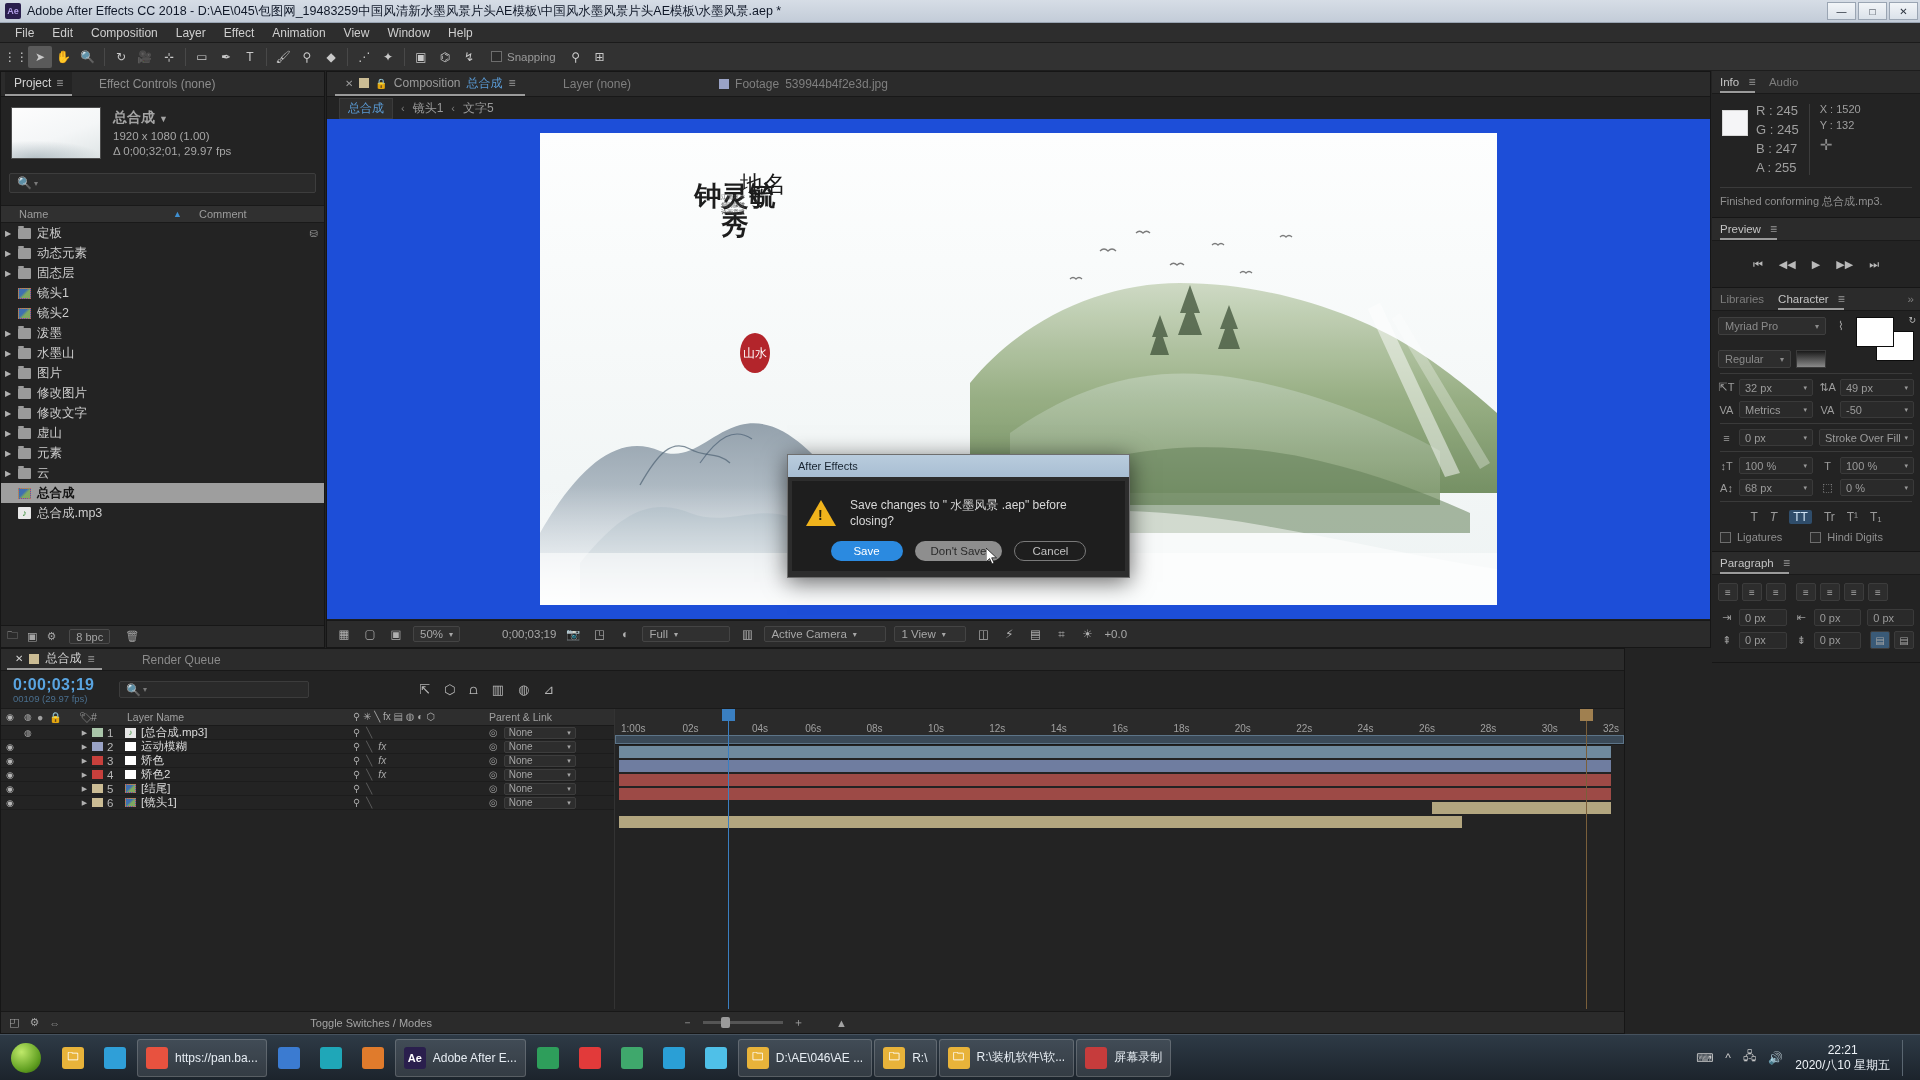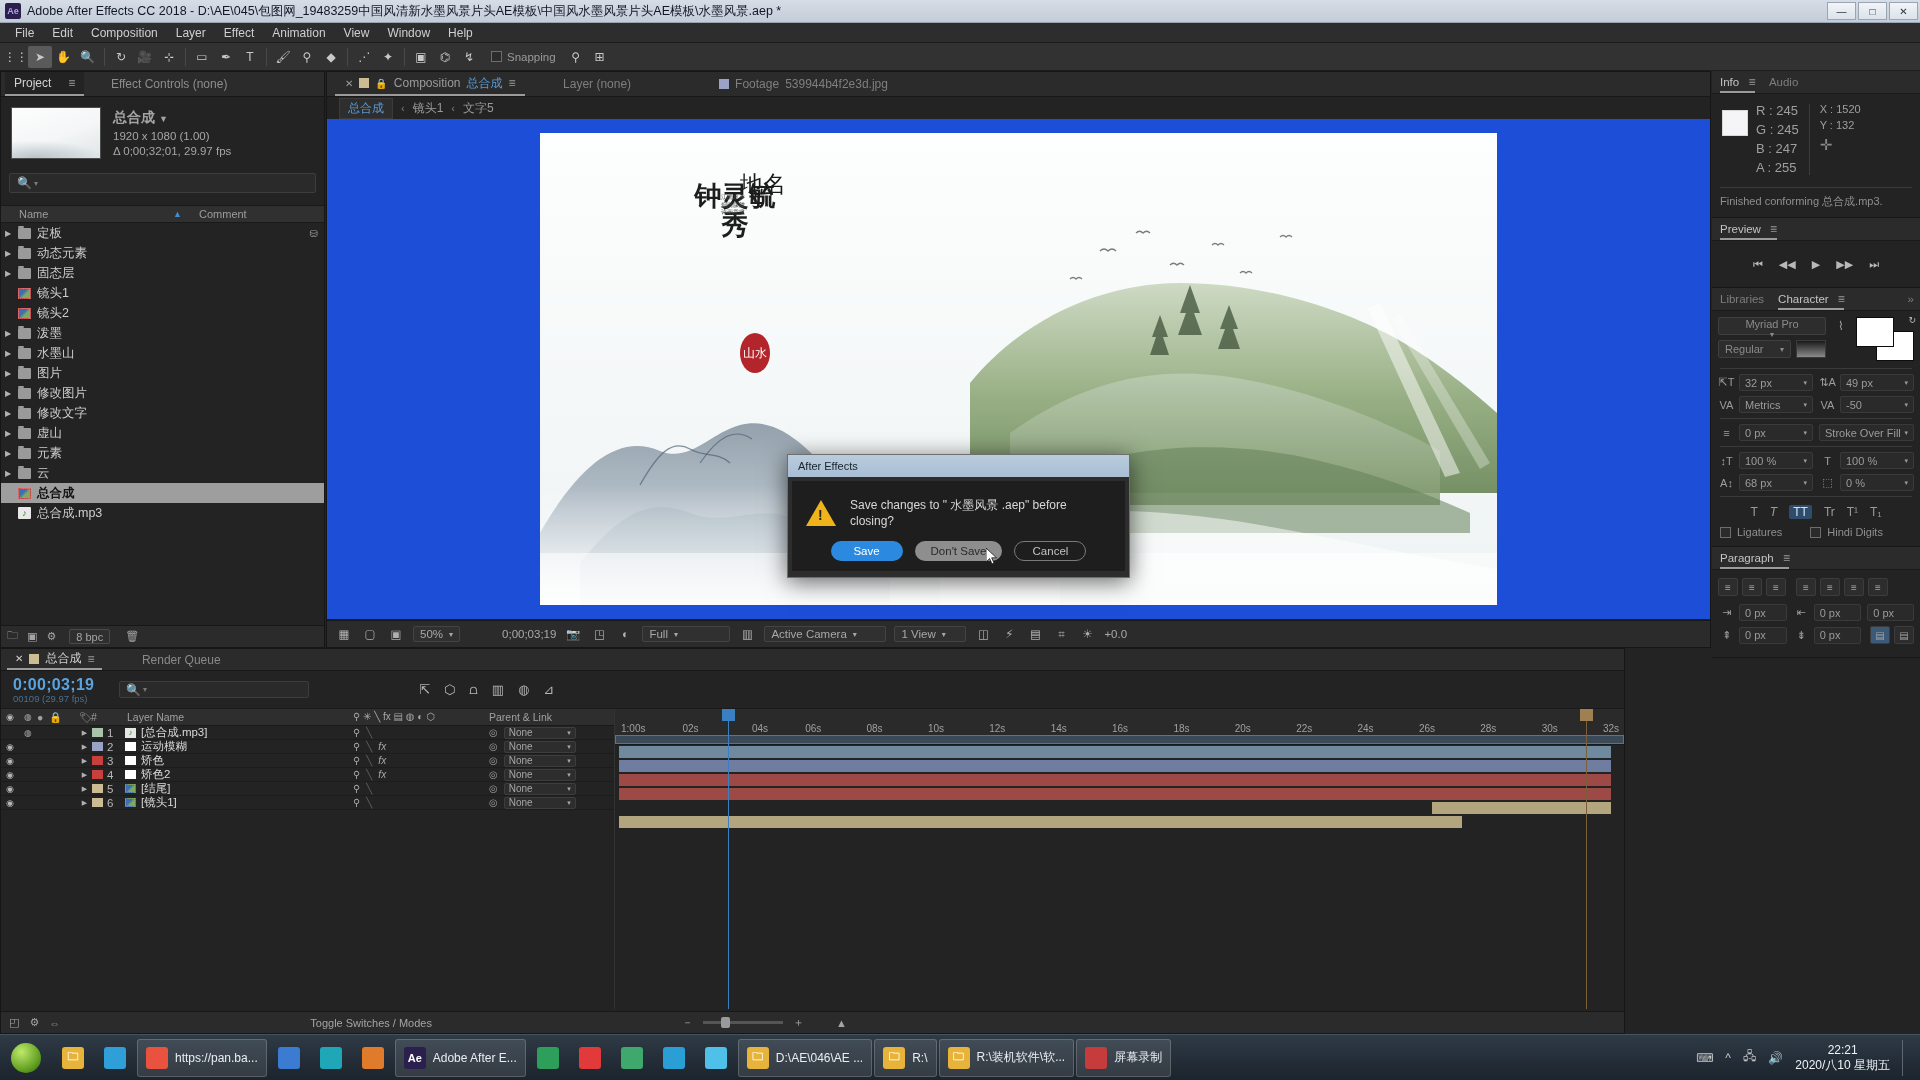--- a/index.html
+++ b/index.html
@@ -68,21 +68,21 @@
     display: flex; align-items: center; padding: 0 8px; color: #7d7d7d; font-size: 11px;
   }
 
   
   .panel { position: absolute; background: #232323; border: 1px solid #161616; }
   .panel-tabs {
     height: 25px; background: #2b2b2b; display: flex; align-items: center;
     border-bottom: 1px solid #161616; padding-left: 4px; gap: 2px;
   }
   .ptab {
-    display: flex; align-items: center; gap: 17px; padding: 0 9px; height: 24px;
+    display: flex; align-items: center; gap: 5px; padding: 0 9px; height: 24px;
     font-size: 12px; color: #8d8d8d;
   }
   .ptab.active { color: #d2d2d2; border-bottom: 2px solid #9b9b9b; background: #232323; }
   .hamb { font-size: 12px; color: #9a9a9a; letter-spacing: -0.5px; }
 
   
   #project-panel { left: 0; top: 71px; width: 325px; height: 577px; }
   .proj-head { display: flex; padding: 10px 10px 6px 10px; }
   .proj-thumb {
     width: 90px; height: 52px;
@@ -662,21 +662,21 @@
         <div class="rp-tab">Libraries</div>
         <div class="rp-tab active">
           <span>Character</span>
           <span class="hamb" style="margin-left:6px;">≡</span>
         </div>
         <div class="rp-tab" style="margin-left:auto;margin-right:6px;">»</div>
       </div>
       <div class="char-body">
         <div style="display:flex;gap:6px;">
           <div style="flex:1;">
-            <div class="fld" style="margin-bottom:5px;flex-direction:column;">
+            <div class="fld" style="margin-bottom:15px;">
               <span>Myriad Pro</span>
               <span style="font-size:8px;">▾</span>
             </div>
             <div style="display:flex;gap:5px;">
               <div class="fld" style="flex:1;">
                 <span>Regular</span>
                 <span style="font-size:8px;">▾</span>
               </div>
               <div style="width:30px;height:18px;background:linear-gradient(#1a1a1a,#8a8a8a);border:1px solid #3a3a3a;"></div>
             </div>

